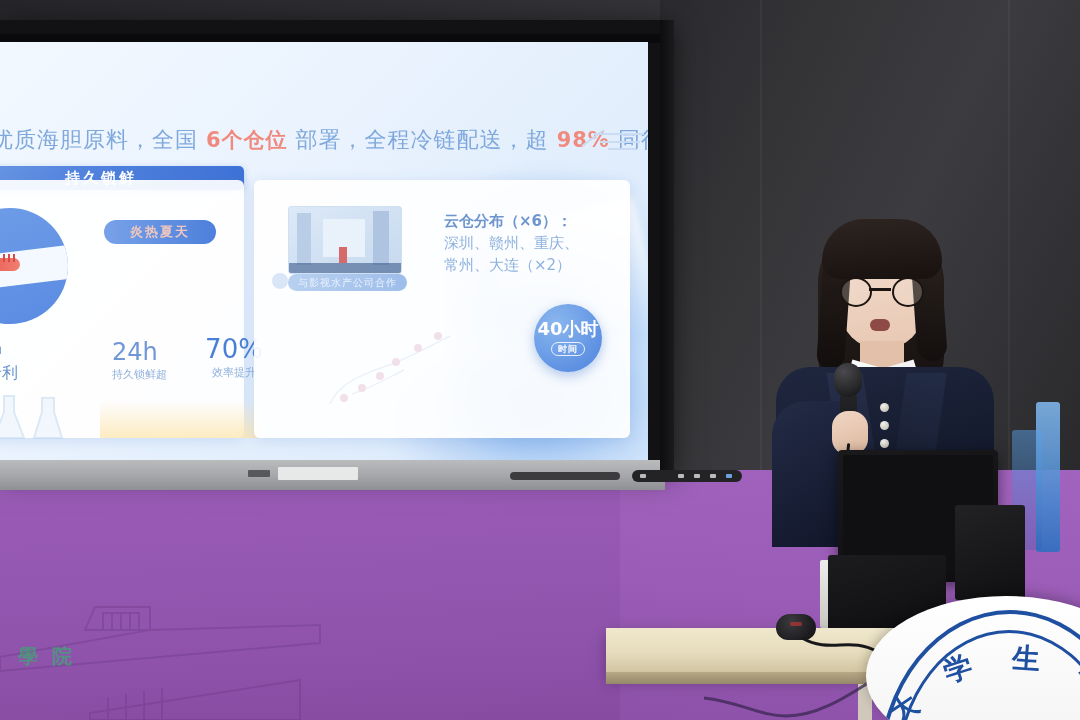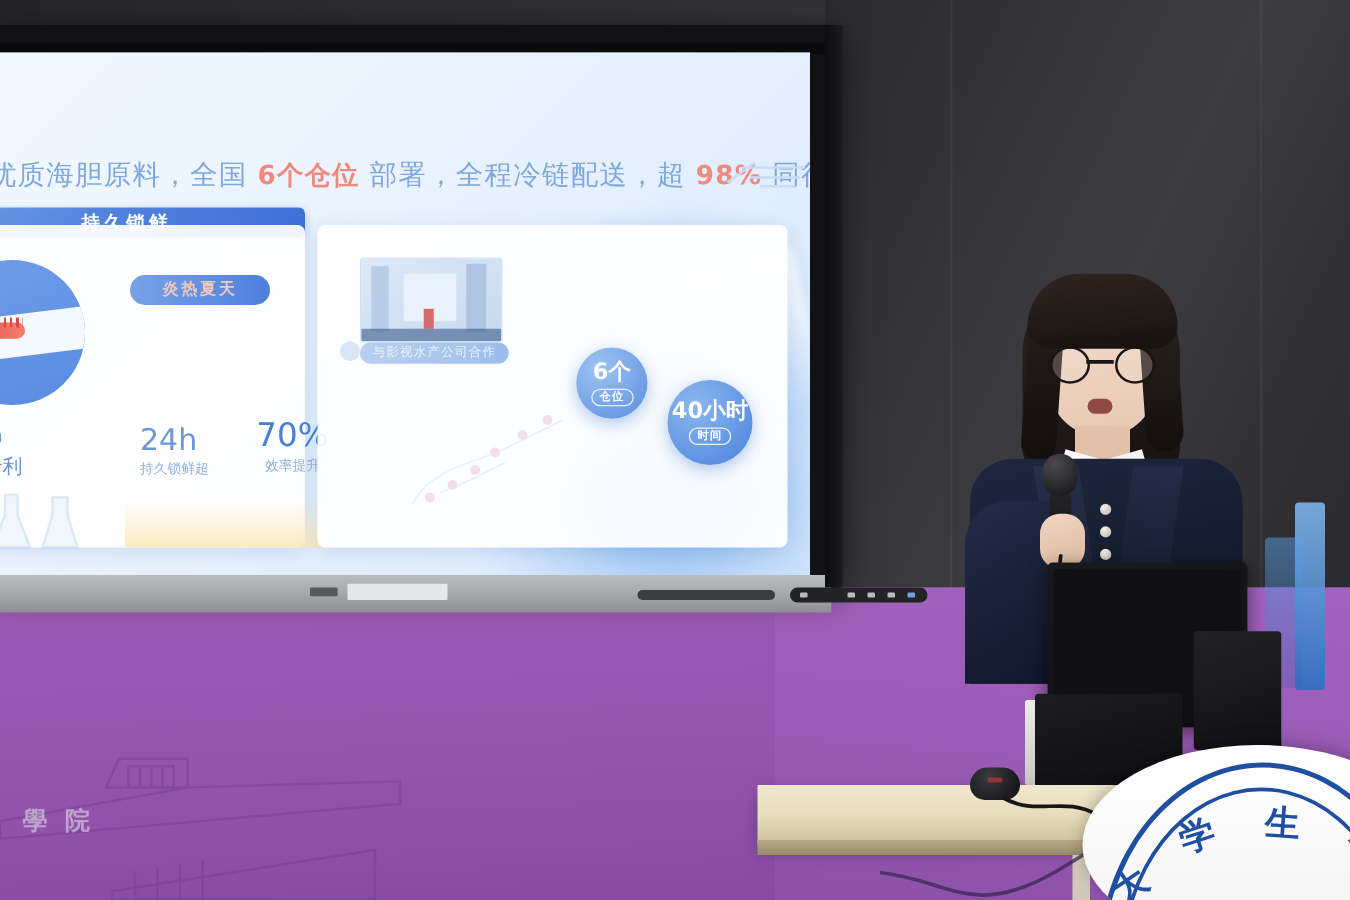--- a/index.html
+++ b/index.html
@@ -15,21 +15,21 @@
   .dark-panel-seam{position:absolute;top:0;width:2px;height:470px;background:rgba(255,255,255,0.045);}
 
   
   .wall-purple{position:absolute;left:0;top:470px;width:1080px;height:250px;
     background:linear-gradient(178deg,#9a5cb7 0%,#9558b2 35%,#8e52ab 70%,#86499f 100%);}
   .wall-purple-right{position:absolute;left:620px;top:470px;width:460px;height:250px;
     background:linear-gradient(185deg,#a163bd 0%,#9a5cb6 50%,#8d51aa 100%);}
   
   .wall-art{position:absolute;left:0;top:585px;width:360px;height:135px;opacity:.38;}
   .wall-art svg{display:block;}
-  .wall-text{position:absolute;left:18px;top:643px;color:#e5e5e5;opacity:.55;
+  .wall-text{position:absolute;left:18px;top:643px;color:#22c55e;opacity:.55;
     font-size:20px;letter-spacing:14px;font-family:"DejaVu Sans",sans-serif;font-weight:700;}
 
   
   .tv-frame{position:absolute;left:0;top:20px;width:665px;height:450px;
     background:#121214;border-right:7px solid #0c0c0e;box-shadow:0 6px 26px rgba(0,0,0,.6);}
   .tv-screen{position:absolute;left:0;top:22px;width:648px;height:418px;overflow:hidden;
     background:#eef5fd;}
   .tv-bezel-bottom{position:absolute;left:0;top:440px;width:665px;height:30px;
     background:linear-gradient(180deg,#b9bbbd 0%,#a8aaad 45%,#8e9093 100%);}
   .tv-bezel-top{position:absolute;left:0;top:14px;width:665px;height:9px;background:#0a0a0c;}
@@ -308,39 +308,40 @@
         <div class="card card-right"></div>
         <div class="wh-photo">
           <div class="p1"></div>
           <div class="p2"></div>
           <div class="p3"></div>
           <div class="p5"></div>
           <div class="p4"></div>
         </div>
         <div class="wh-capicon"></div>
         <div class="wh-cap">与影视水产公司合作</div>
+        <div class="dist-txt">
+          <div><b>云仓分布（×6）：</b></div>
+          <div>深圳、赣州、重庆、</div>
+          <div>常州、大连（×2）</div>
+        </div>
         <div class="map">
           <svg width="190" height="120" viewBox="0 0 190 120">
             <g stroke="#cfe0f2" stroke-width="1.4" fill="none">
               <path d="M30 94 C40 70,70 62,92 54 C112 46,130 36,150 26"></path>
               <path d="M52 84 C70 78,84 70,104 60"></path>
             </g>
             <g fill="#e2b9c8">
               <circle cx="44" cy="88" r="4"></circle>
                 <circle cx="62" cy="78" r="4"></circle>
               <circle cx="80" cy="66" r="4"></circle>
                 <circle cx="96" cy="52" r="4"></circle>
               <circle cx="118" cy="38" r="4"></circle>
                 <circle cx="138" cy="26" r="4"></circle>
             </g>
           </svg>
-        </div>
-        <div class="bubble b1">
-          <span class="bn">6个</span>
-          <span class="btag">仓位</span>
         </div>
         <div class="bubble b2">
           <span class="bn">40小时</span>
           <span class="btag">时间</span>
         </div>
       </div>
     </div>
 
     <div class="tv-bezel-bottom"></div>
     <div class="bezel-logo"></div>

